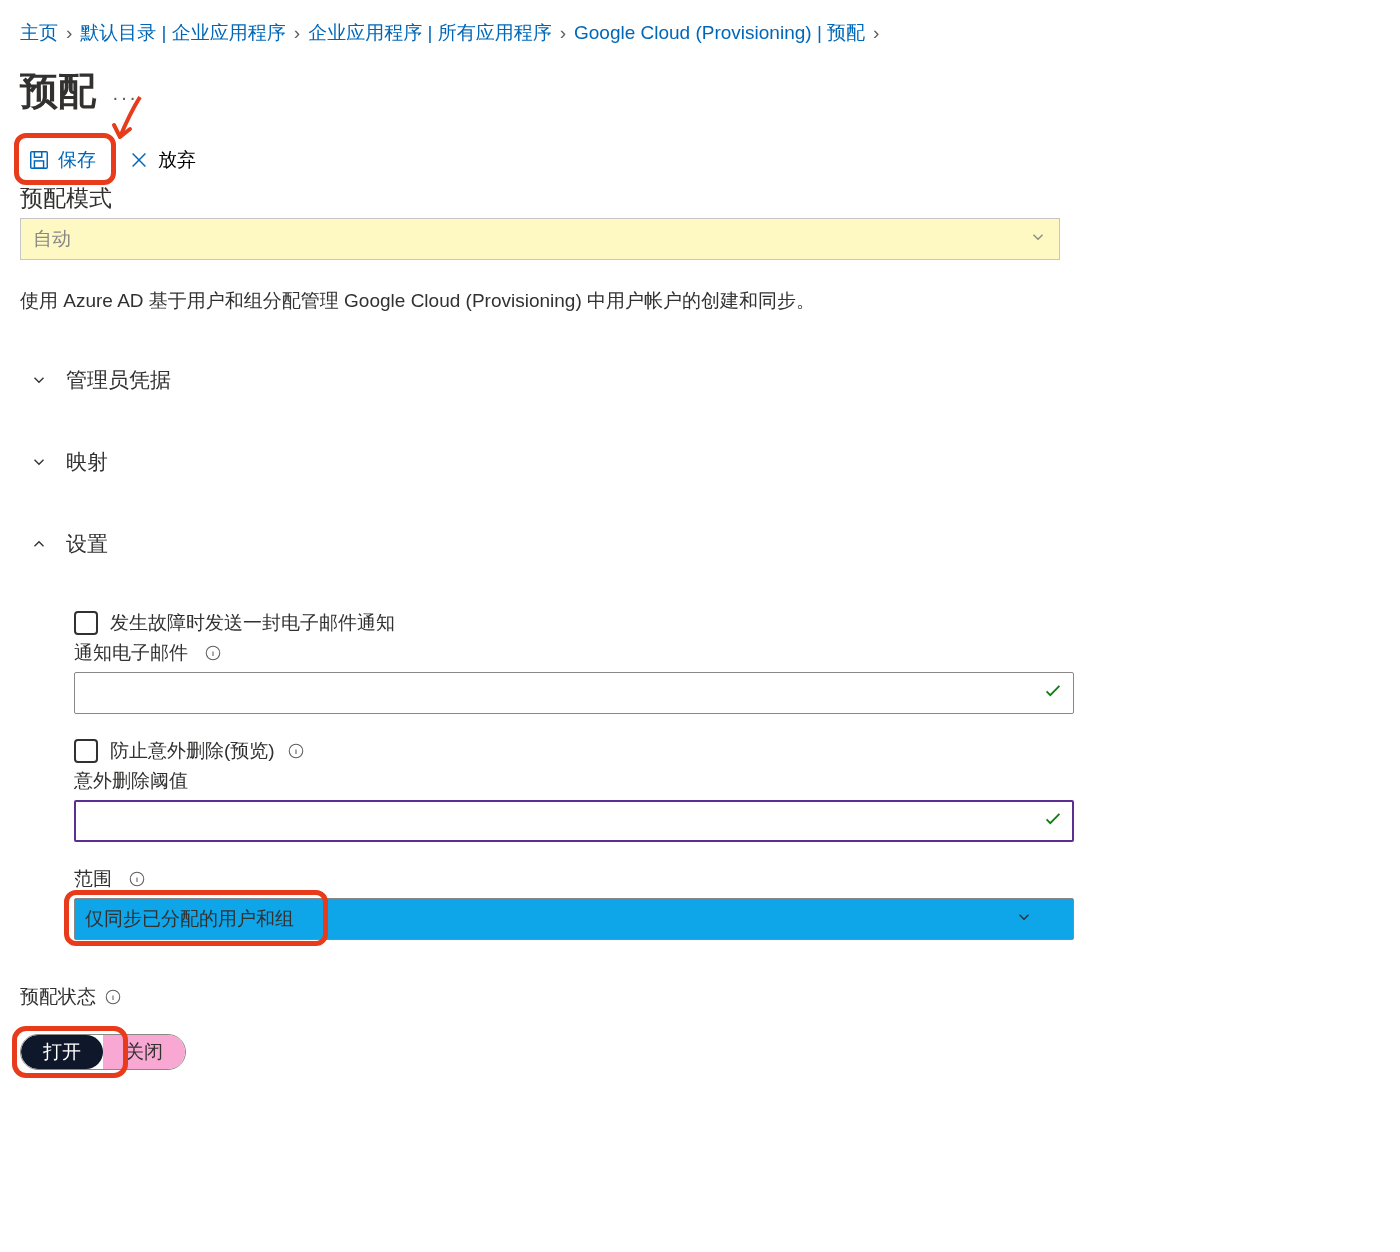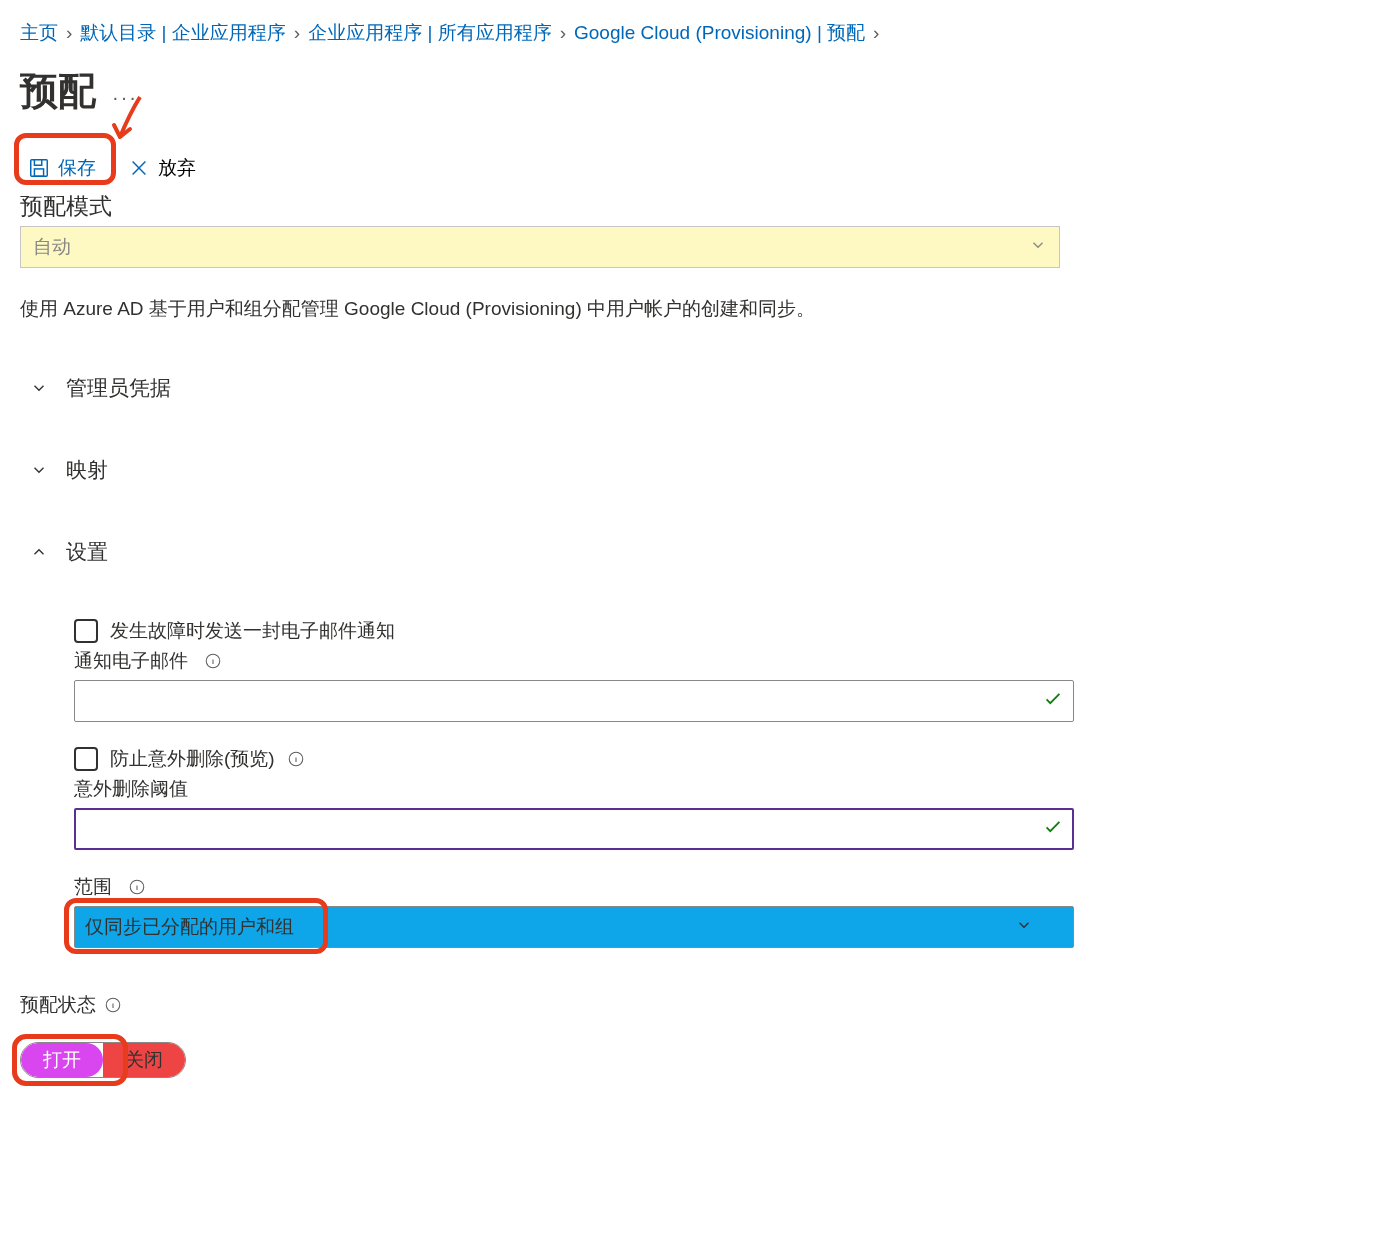--- a/index.html
+++ b/index.html
@@ -22,21 +22,21 @@
     }
     .breadcrumb a { color: #0067b8; text-decoration: none; cursor: pointer; }
     .breadcrumb .sep { color: #605e5c; }
     .page-title-row { display: flex; align-items: center; gap: 16px; margin-bottom: 24px; }
     .page-title { font-size: 38px; font-weight: 600; }
     .more-dots { color: #605e5c; cursor: pointer; font-size: 20px; letter-spacing: 2px; position: relative; top: 6px;}
     .toolbar { display: flex; align-items: center; gap: 10px; margin-bottom: 6px; position: relative; }
     .toolbar-btn {
       display: inline-flex; align-items: center; gap: 8px;
       padding: 6px 14px 4px 8px; border-radius: 4px; cursor: pointer;
-      font-size: 19px; background: transparent; border: none; margin-top: 8px;
+      font-size: 19px; background: transparent; border: none;
     }
     .toolbar-btn .icon { display: inline-flex; }
     .save-highlight {
       position: absolute;
       left: -6px; top: -8px;
       width: 102px; height: 52px;
       border: 5px solid #e83b1c;
       border-radius: 12px;
       pointer-events: none;
     }
@@ -103,23 +103,23 @@
     }
     .status-row { margin-top: 44px; }
     .status-label { display: flex; align-items: center; gap: 8px; font-size: 19px; margin-bottom: 24px;}
     .toggle-wrap { position: relative; display: inline-block; }
     .toggle {
       display: inline-flex; border: 1px solid #8a8886; border-radius: 22px;
       overflow: hidden; height: 36px; cursor: pointer;
     }
     .toggle-opt {
       padding: 4px 22px; font-size: 19px; display: flex; align-items: center;
-      background: #ef4444; color: #323130;
-    }
-    .toggle-opt.on { background: #d946ef; color: #fff; border-radius: 22px; }
+      background: #f9a8d4; color: #323130;
+    }
+    .toggle-opt.on { background: #0f172a; color: #fff; border-radius: 22px; }
     .toggle-highlight {
       position: absolute;
       left: -8px; top: -8px;
       width: 116px; height: 52px;
       border: 5px solid #e83b1c;
       border-radius: 14px;
       pointer-events: none;
     }
   </style>
 </head>

